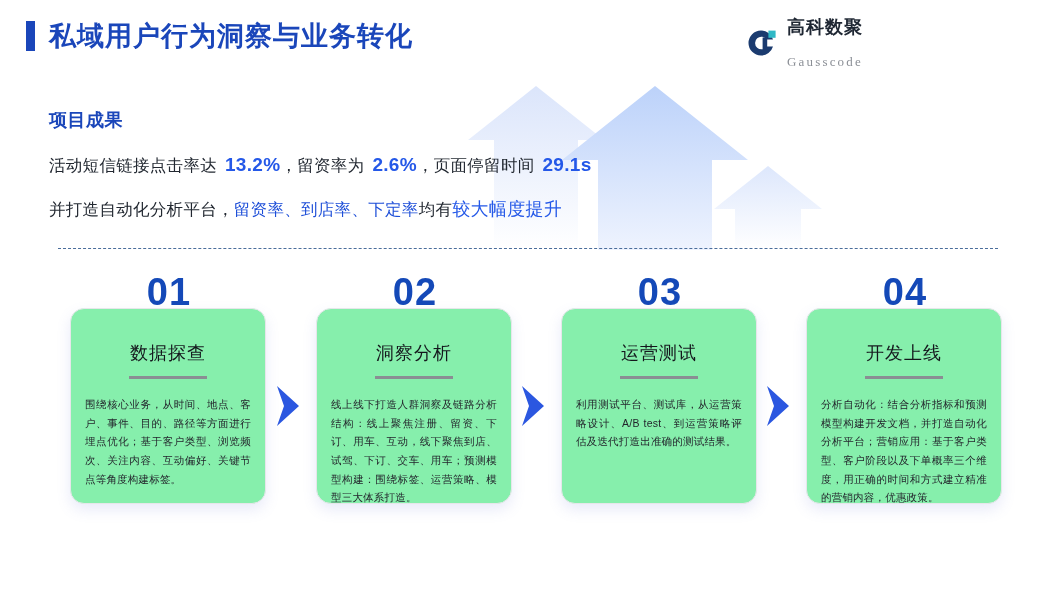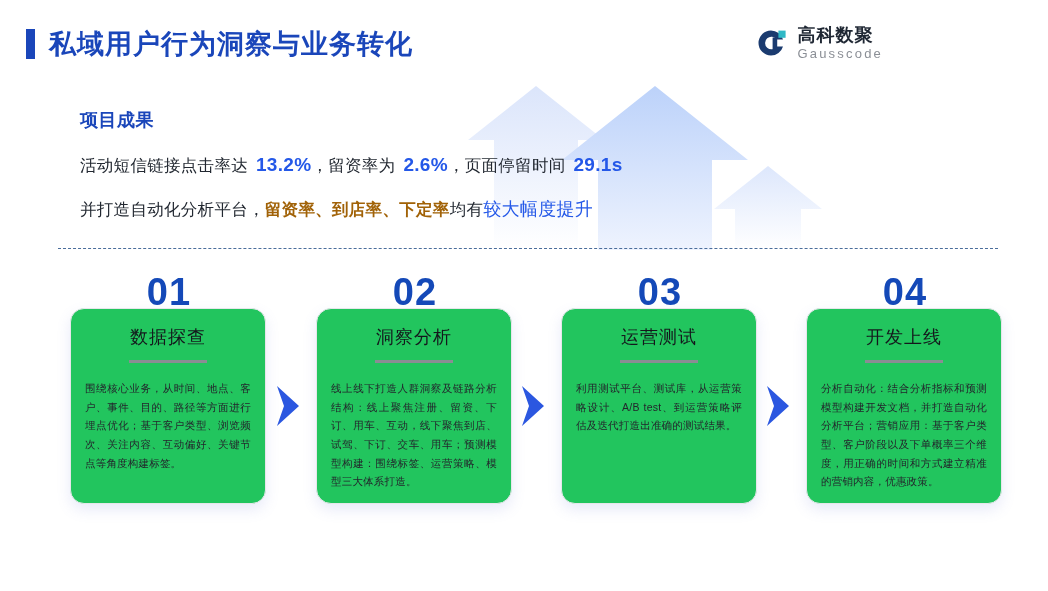--- a/index.html
+++ b/index.html
@@ -20,25 +20,24 @@
     position: absolute;
     left: 0; top: 0;
     width: 1048px; height: 591px;
     pointer-events: none;
     z-index: 0;
   }
 
   
   .header {
     position: absolute;
-    left: 0; top: 8px;
+    left: 0; top: 0;
     width: 881px;
     height: 80px;
     z-index: 2;
-    padding-left: 20px;
   }
   .title-wrap {
     position: absolute;
     left: 26px;
     top: 18px;
     display: flex;
     align-items: center;
   }
   .title-bar {
     width: 9px;
@@ -78,27 +77,28 @@
   .logo-cn {
     font-size: 18px;
     font-weight: bold;
     color: #1f2733;
     letter-spacing: 1px;
   }
   .logo-en {
     font-size: 13px;
     color: #8b8f96;
     letter-spacing: 2.2px;
-    margin-top: 3px;
+    margin-top: 19px;
+    font-family: Liberation Serif, serif;
   }
 
   
   .results {
     position: absolute;
-    left: 80px;
+    left: 49px;
     top: 108px;
     z-index: 2;
   }
   .results-heading {
     font-size: 18px;
     font-weight: bold;
     color: #1a46ba;
     margin-bottom: 22px;
     letter-spacing: 0.5px;
   }
@@ -109,22 +109,22 @@
     letter-spacing: 0.3px;
     white-space: nowrap;
   }
   .hl {
     color: #2458e8;
     font-weight: bold;
     font-size: 19px;
     margin-left: 8px;
   }
   .bold-dark {
-    font-weight: bold;
-    color: #a16207;
+    font-weight: normal;
+    color: #1d4ed8;
   }
   .hl-phrase {
     color: #2458e8;
     font-weight: normal;
     font-size: 18px;
   }
 
   
   .divider {
     position: absolute;
@@ -143,26 +143,26 @@
     top: 272px;
     width: 1048px;
     height: 260px;
     z-index: 2;
   }
   .step {
     position: absolute;
     top: 36px;
     width: 196px;
     height: 196px;
-    background: #22c55e;
+    background: #86efac;
     border: 1px solid #e6e7ea;
     border-radius: 14px;
     box-shadow: 0 6px 14px rgba(120,130,220,0.16);
     box-sizing: border-box;
-    padding: 0 14px;
+    padding: 16px 14px;
   }
   .step-num {
     position: absolute;
     top: -38px;
     left: 0;
     width: 196px;
     text-align: center;
     font-size: 38px;
     font-weight: bold;
     color: #1449b8;

